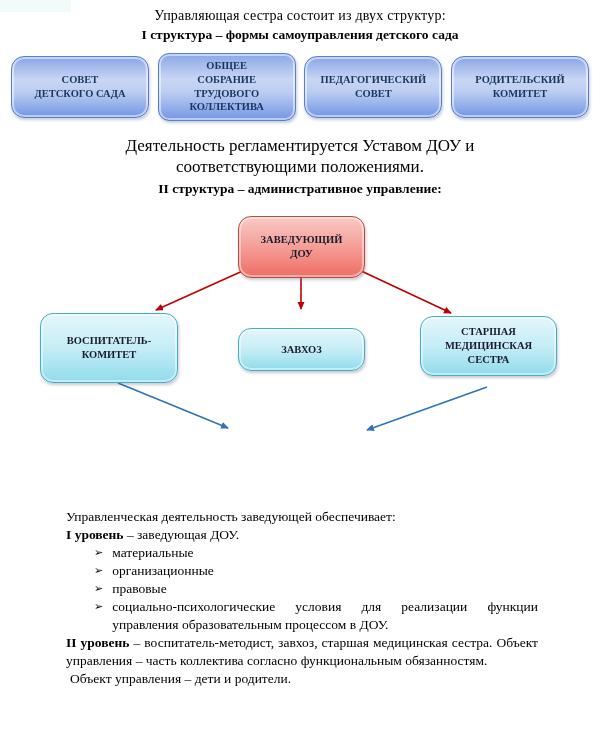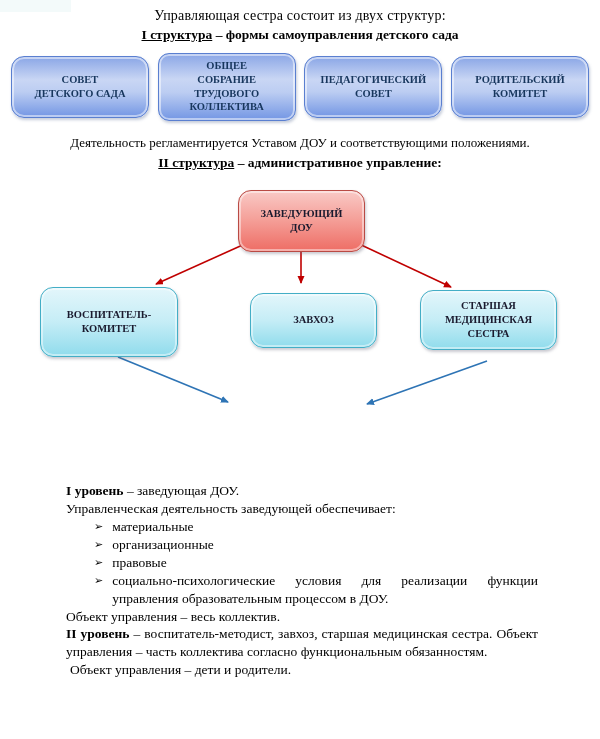--- a/index.html
+++ b/index.html
@@ -19,41 +19,41 @@
     font-family:"Liberation Serif", serif;color:var(--text);
   }
   .artifact{
     position:absolute;left:0;top:0;width:71px;height:12px;
     background:#f3fafa;
   }
   
   .header{margin-top:7px;text-align:center;line-height:1.3;}
   .header .line1{font-size:14px;letter-spacing:.2px;}
   .header .line2{font-size:13.5px;font-weight:bold;margin-top:1px;}
-  .underlined{text-decoration:underline;}
+  .underlined{}
   
   .row1{
     margin-top:9px;padding:0 11px;display:flex;align-items:center;
     justify-content:space-between;min-height:68px;
   }
   .box{
     border-radius:13px;display:flex;align-items:center;justify-content:center;
     text-align:center;font-weight:bold;white-space:pre-line;
     color:var(--box-text);
     box-shadow:1px 2px 3px rgba(90,110,150,.35), inset 0 0 0 2px rgba(255,255,255,.5);
   }
   .box-blue{
     width:138px;min-height:62px;padding:5px 4px;font-size:10.5px;line-height:1.3;
     border:1px solid var(--blue-box-border);
     background:linear-gradient(180deg,#8aa6e6 0%,#c9d6f4 38%,#bccdf2 58%,#7396e4 100%);
   }
   .box-blue.tall{min-height:68px;border-radius:11px;}
   
   .middle{margin-top:14px;text-align:center;line-height:1.25;}
-  .middle .m1{font-size:13px;max-width:470px;margin:4px auto;}
+  .middle .m1{font-size:17px;max-width:470px;margin:4px auto;}
   .middle .m2{font-size:13.5px;font-weight:bold;margin-top:4px;}
   
   .chart{position:relative;width:600px;height:290px;margin-top:8px;}
   .chart svg{position:absolute;left:0;top:0;z-index:0;}
   .node{
     position:absolute;z-index:1;border-radius:13px;
     display:flex;align-items:center;justify-content:center;text-align:center;
     font-weight:bold;font-size:10.5px;line-height:1.35;white-space:pre-line;
     color:#1a1a2e;
     box-shadow:1px 2px 3px rgba(100,100,120,.35), inset 0 0 0 2px rgba(255,255,255,.45);
@@ -62,21 +62,21 @@
     left:238px;top:10px;width:127px;height:62px;
     border:1px solid var(--red-box-border);
     background:linear-gradient(180deg,#f9c9c6 0%,#f5a29b 45%,#ee6d65 100%);
     text-align:center;
   }
   .node-cyan{
     border:1px solid var(--cyan-box-border);
     background:linear-gradient(180deg,#e3f6fb 0%,#c5edf6 50%,#90dcec 100%);
   }
   .node-c1{left:40px;top:107px;width:138px;height:70px;}
-  .node-c2{left:238px;top:113px;width:127px;height:55px;margin-left:12px;}
+  .node-c2{left:238px;top:122px;width:127px;height:43px;}
   .node-c3{left:420px;top:110px;width:137px;height:60px;}
   .node-purple{
     left:233px;top:207px;width:129px;height:70px;
     border:1px solid var(--purple-box-border);
     background:linear-gradient(180deg,#ecdff5 0%,#d4bce9 50%,#b48cd6 100%);
   }
   
   .desc{margin:12px 62px 0 66px;font-size:13.5px;line-height:1.33;}
   .desc p{margin:0;}
   .bullets{margin-left:28px;}
@@ -139,36 +139,35 @@
 ДОУ</div>
   <div class="node node-cyan node-c1">ВОСПИТАТЕЛЬ-
 КОМИТЕТ</div>
   <div class="node node-cyan node-c2">ЗАВХОЗ</div>
   <div class="node node-cyan node-c3">СТАРШАЯ
 МЕДИЦИНСКАЯ
 СЕСТРА</div>
 </div>
 
 <div class="desc">
+  <p>Управленческая деятельность заведующей обеспечивает:</p>
   <p><b>I уровень</b><span> – заведующая ДОУ.</span></p>
-  <p>Управленческая деятельность заведующей обеспечивает:</p>
   <div class="bullets">
     <div class="bullet-row">
       <span class="bullet-marker">➢</span>
       <span class="bullet-text">материальные</span>
     </div>
     <div class="bullet-row">
       <span class="bullet-marker">➢</span>
       <span class="bullet-text">организационные</span>
     </div>
     <div class="bullet-row">
       <span class="bullet-marker">➢</span>
       <span class="bullet-text">правовые</span>
     </div>
     <div class="bullet-row">
       <span class="bullet-marker">➢</span>
       <span class="bullet-text">социально-психологические условия для реализации функции управления образовательным процессом в ДОУ.</span>
     </div>
   </div>
-  <p class="obj1">Объект управления – весь коллектив.</p>
   <p class="para-just"><b>II уровень</b><span> – воспитатель-методист, завхоз, старшая медицинская сестра. Объект управления – часть коллектива согласно функциональным обязанностям.</span></p>
   <p class="obj3">Объект управления – дети и родители.</p>
 </div>
 
 </body></html>

